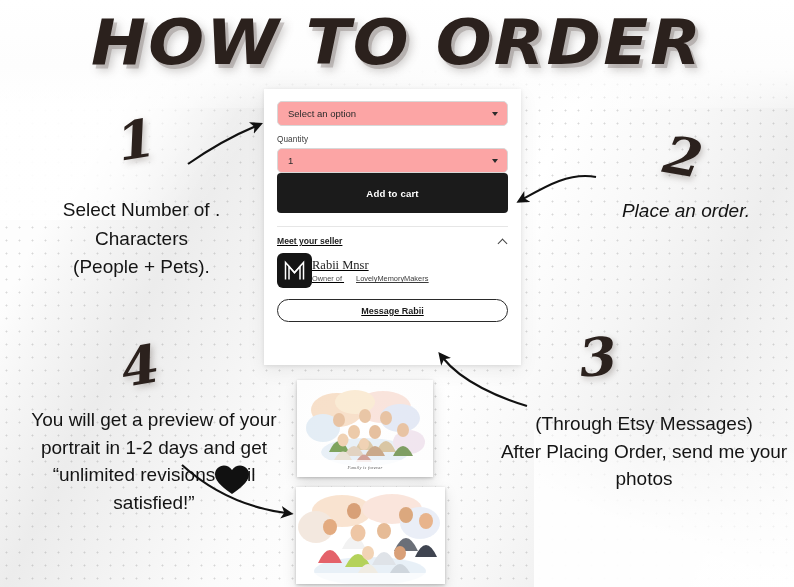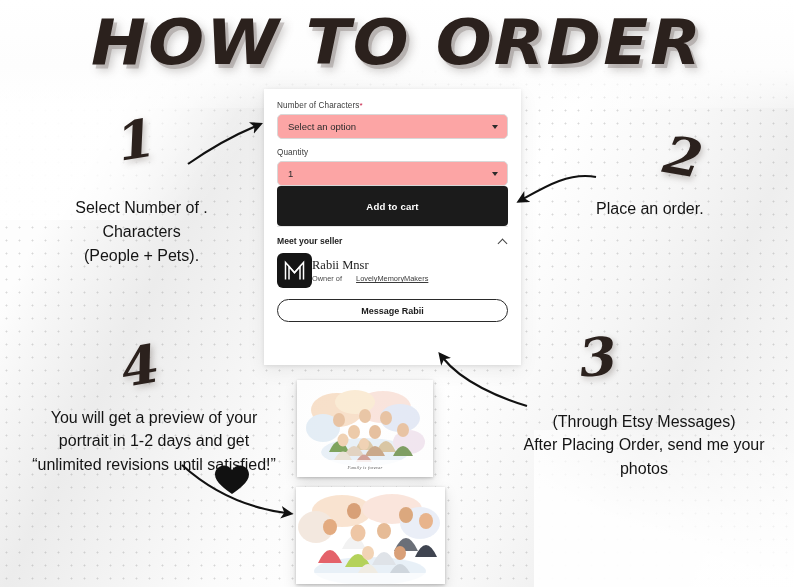--- a/index.html
+++ b/index.html
@@ -63,21 +63,21 @@
     width:0;height:0;border-left:3.4px solid transparent;border-right:3.4px solid transparent;
     border-top:4.2px solid #2b2b2b;
   }
   #cardBody{padding:12px 13px 0 13px;}
   .gap{height:9px;}
   #addToCart{
     margin-top:0;height:40px;border-radius:4px;background:#1b1b1b;color:#fff;
     display:flex;align-items:center;justify-content:center;
     font-size:9.6px;font-weight:bold;letter-spacing:.15px;
   }
-  #sellerDiv{border-top:1px solid #e6e6e6;}
+  #sellerDiv{margin-top:13px;border-top:1px solid #e6e6e6;text-decoration:underline;}
   #sellerHead{
     display:flex;align-items:center;justify-content:space-between;
     padding:9px 0 7px 0;
   }
   #sellerHeadLabel{font-size:8.6px;font-weight:bold;color:#222;}
   .chevUp{
     width:9px;height:9px;position:relative;
   }
   .chevUp:before{
     content:"";position:absolute;left:0;top:3px;width:6px;height:6px;
@@ -107,25 +107,25 @@
     text-shadow:2px 3px 6px rgba(110,100,95,0.38);
     line-height:1;
   }
   #num1{left:118px;top:114px;font-size:52px;transform:rotate(-9deg) scaleX(1.05);}
   #num2{left:665px;top:131px;font-size:52px;transform:rotate(10deg) scaleX(1.05);}
   #num3{left:580px;top:331px;font-size:52px;transform:rotate(-6deg) scaleX(1.05);}
   #num4{left:122px;top:340px;font-size:52px;transform:rotate(-10deg) scaleX(1.05);}
 
   
   .caption{
-    position:absolute;color:#141414;font-size:16px;line-height:1.5;
+    position:absolute;color:#141414;font-size:19px;line-height:1.5;
     text-align:center;
   }
   #cap1{left:34px;top:196px;width:215px;}
-  #cap2{left:596px;top:197px;width:180px;text-align:left;}
+  #cap2{left:596px;top:197px;width:180px;text-align:center;font-style:italic;}
   #cap3{left:498px;top:410px;width:292px;line-height:1.46;}
   #cap4{left:20px;top:406px;width:268px;line-height:1.46;}
 
   
   .photo{position:absolute;background:#fff;box-shadow:0 1px 3px rgba(0,0,0,.22),0 5px 13px rgba(0,0,0,.13);}
   #photo1{left:297px;top:380px;width:136px;height:97px;}
   #photo2{left:296px;top:487px;width:149px;height:97px;}
   .pcap{
     position:absolute;left:0;bottom:7px;width:100%;text-align:center;
     font-family:"Liberation Serif",serif;font-style:italic;
@@ -142,23 +142,20 @@
 
   <div id="diagwash"></div>
   <div id="topwash"></div>
   <div id="rightwash"></div>
 
   <div id="title">HOW TO ORDER</div>
 
   <div id="card">
     <div id="cardBody">
 
-      <div class="fieldLabel">
-        <span>Number of Characters</span><span class="req">*</span>
-      </div>
       <div class="select">
         <span>Select an option</span>
         <span class="caret"></span>
       </div>
 
       <div class="gap"></div>
 
       <div class="fieldLabel">Quantity</div>
       <div class="select">
         <span>1</span>

